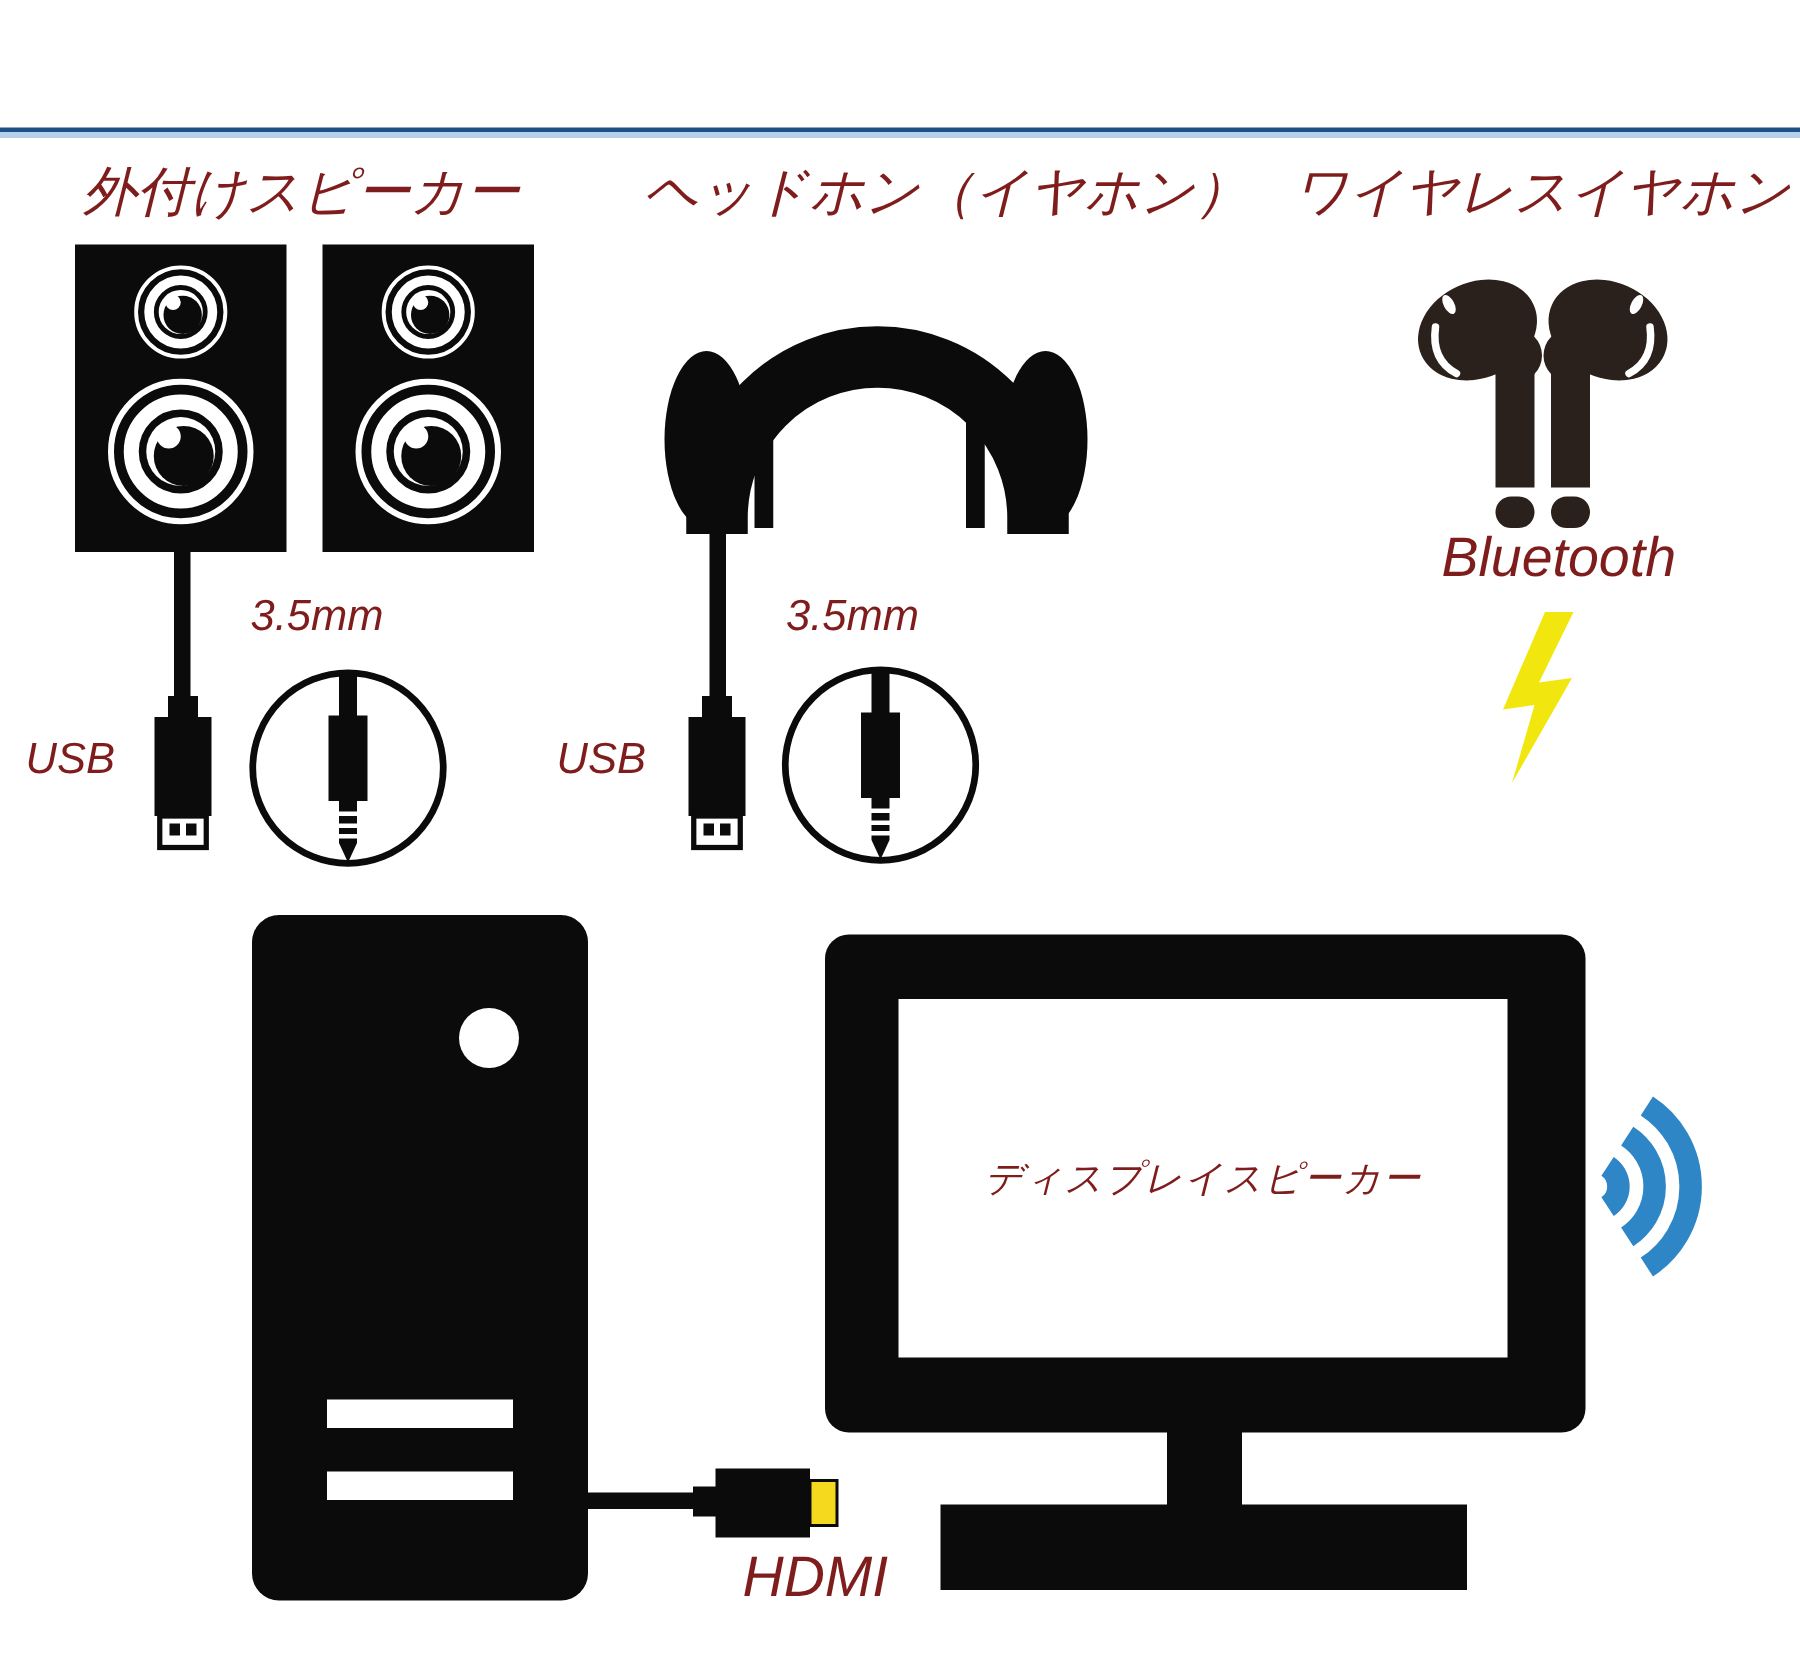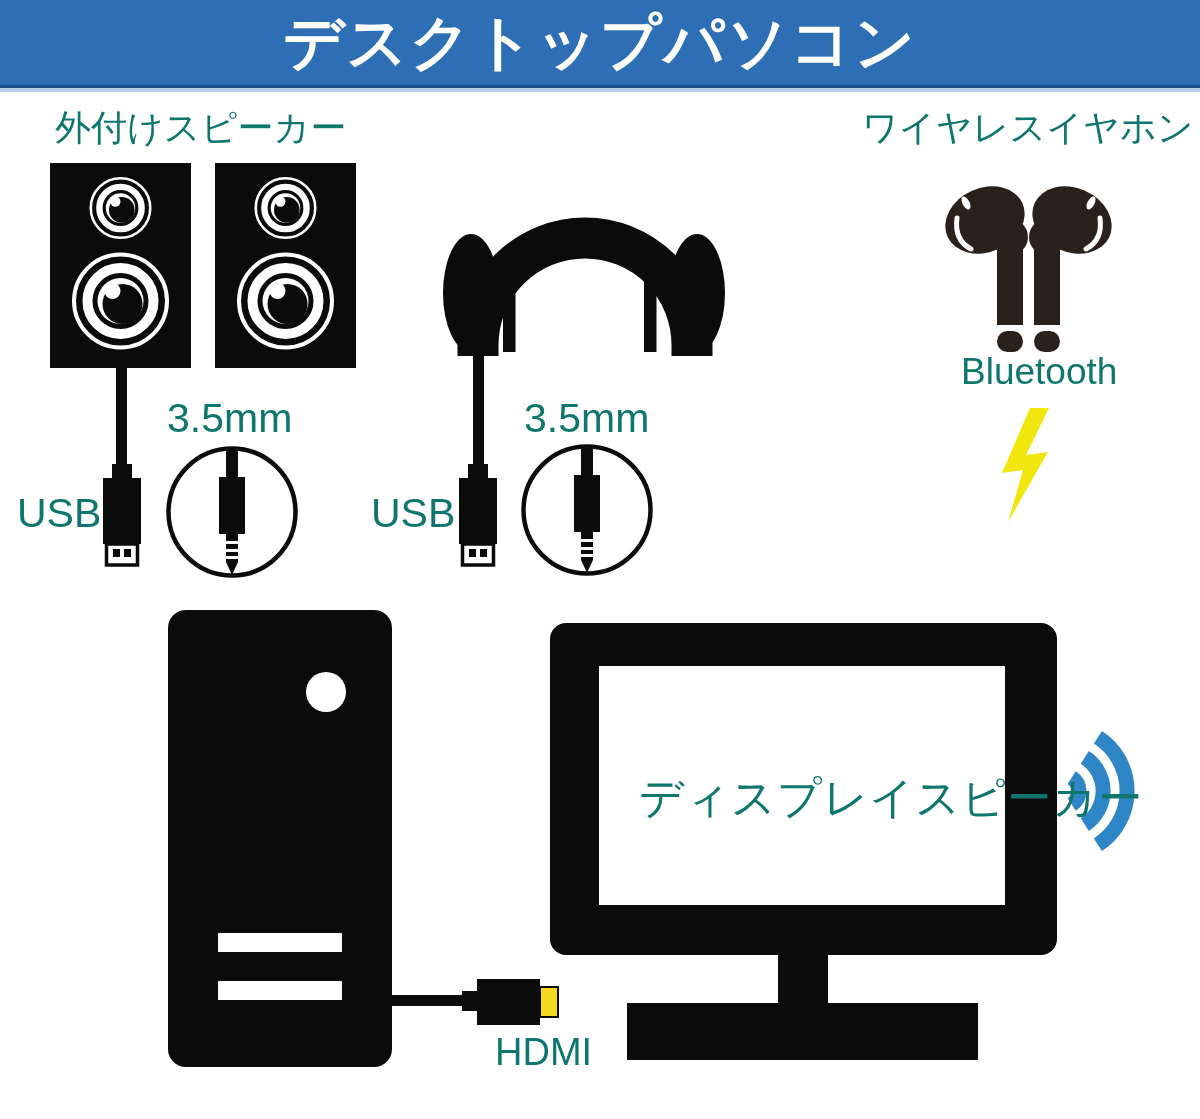--- a/index.html
+++ b/index.html
@@ -10,35 +10,32 @@
   .banner{
     position:absolute;left:0;top:0;width:1200px;height:85px;background:#2d6eb4;
     display:flex;align-items:center;justify-content:center;
   }
   .banner h1{
     margin:0;color:#ffffff;font-size:60px;font-weight:bold;letter-spacing:2px;line-height:85px;white-space:nowrap;
   }
   .banner-edge-dark{position:absolute;left:0;top:85px;width:1200px;height:3px;background:#1d5186;}
   .banner-edge-light{position:absolute;left:0;top:88px;width:1200px;height:4px;background:#b8cfe9;}
   svg.art{position:absolute;left:0;top:0;}
-  .lbl{position:absolute;white-space:nowrap;color:#0f766e;}
+  .lbl{position:absolute;white-space:nowrap;color:#7f1d1d;font-style:italic;}
   .col-label{font-size:36px;font-weight:500;}
-  .port-label{font-size:41px;font-weight:500;}
+  .port-label{font-size:29px;font-weight:500;}
   .bt-label{font-size:37px;font-weight:500;margin-left:10px;}
   .hdmi-label{font-size:38px;font-weight:500;margin-left:32px;}
-  .screen-label{font-size:44px;font-weight:500;width:406px;text-align:center;letter-spacing:1px;padding-left:40px;}
+  .screen-label{font-size:25px;font-weight:500;width:406px;text-align:center;letter-spacing:1px;}
 </style>
 </head>
 <body>
 
 <div class="stage">
 
-  <header class="banner">
-    <h1>デスクトップパソコン</h1>
-  </header>
   <div class="banner-edge-dark"></div>
   <div class="banner-edge-light"></div>
 
   <svg class="art" width="1200" height="1119" viewBox="0 0 1200 1119">
     <defs>
       <symbol id="driver" viewBox="-50 -50 100 100">
         <circle r="46.5" fill="none" stroke="#ffffff" stroke-width="4"></circle>
         <circle r="33" fill="none" stroke="#ffffff" stroke-width="10"></circle>
         <circle r="23" fill="#ffffff"></circle>
         <circle cx="2" cy="3" r="20" fill="#0b0b0b"></circle>
@@ -139,20 +136,21 @@
     </g>
 
     <g fill="none" stroke="#2f86c6" stroke-width="15">
       <path d="M 1071.7 777.6 A 16 16 0 0 1 1071.7 804.4"></path>
       <path d="M 1084.8 757.4 A 40 40 0 0 1 1084.8 824.6"></path>
       <path d="M 1097.9 737.3 A 64 64 0 0 1 1097.9 844.7"></path>
     </g>
   </svg>
 
   <div class="lbl col-label" style="left:55px;top:104px;">外付けスピーカー</div>
+  <div class="lbl col-label" style="left:429px;top:104px;">ヘッドホン（イヤホン）</div>
   <div class="lbl col-label" style="left:862px;top:104px;">ワイヤレスイヤホン</div>
 
   <div class="lbl port-label" style="left:17px;top:490px;">USB</div>
   <div class="lbl port-label" style="left:167px;top:395px;">3.5mm</div>
 
   <div class="lbl port-label" style="left:371px;top:490px;">USB</div>
   <div class="lbl port-label" style="left:524px;top:395px;">3.5mm</div>
 
   <div class="lbl bt-label" style="left:951px;top:351px;">Bluetooth</div>
 

